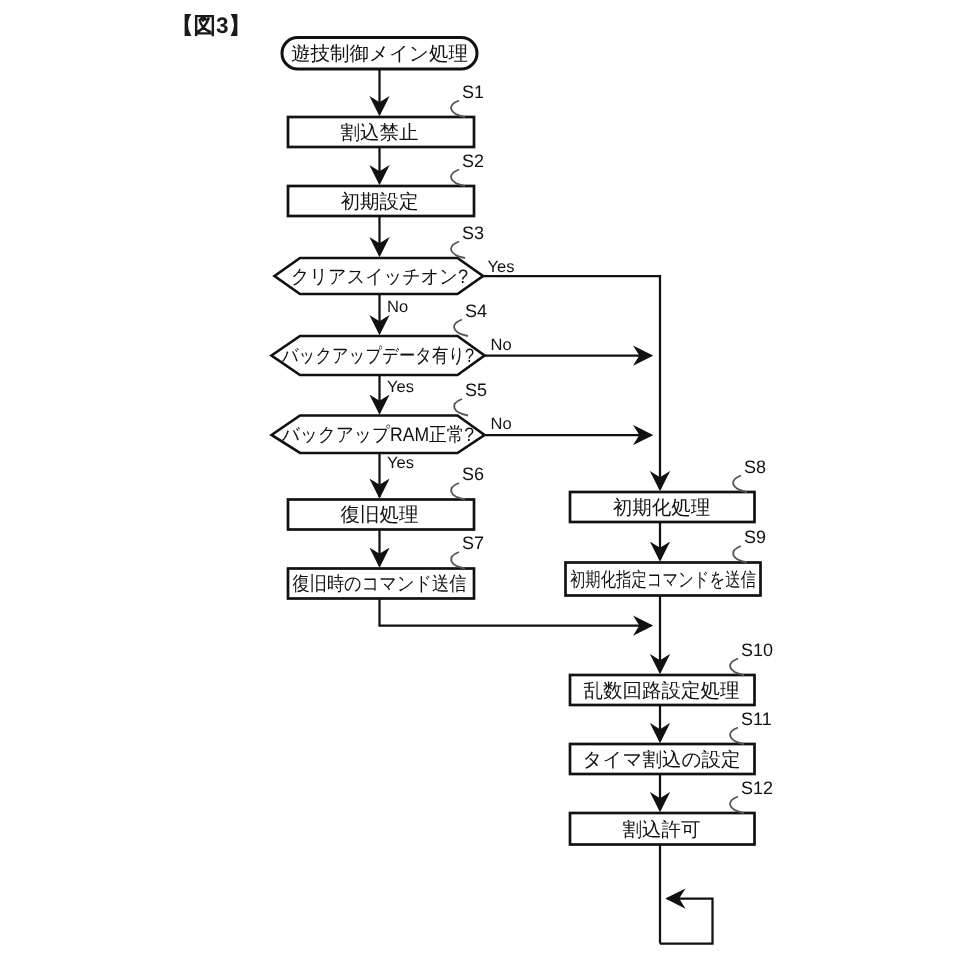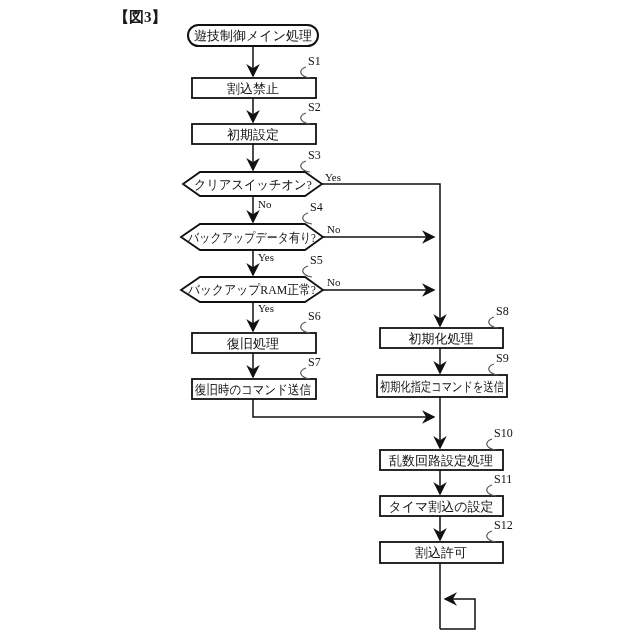--- a/index.html
+++ b/index.html
@@ -9,21 +9,20 @@
     width: 640px;
     height: 640px;
     overflow: hidden;
     font-family: "Liberation Sans", "DejaVu Sans", sans-serif;
   }
   .stage {
     position: relative;
     width: 640px;
     height: 640px;
     background: #ffffff;
-    font-family: Liberation Serif, serif;
   }
   svg { display: block; }
   .fig-title {
     font-size: 15px;
     font-weight: 600;
     fill: #1a1a1a;
   }
   .node-label {
     font-size: 13px;
     fill: #111111;

